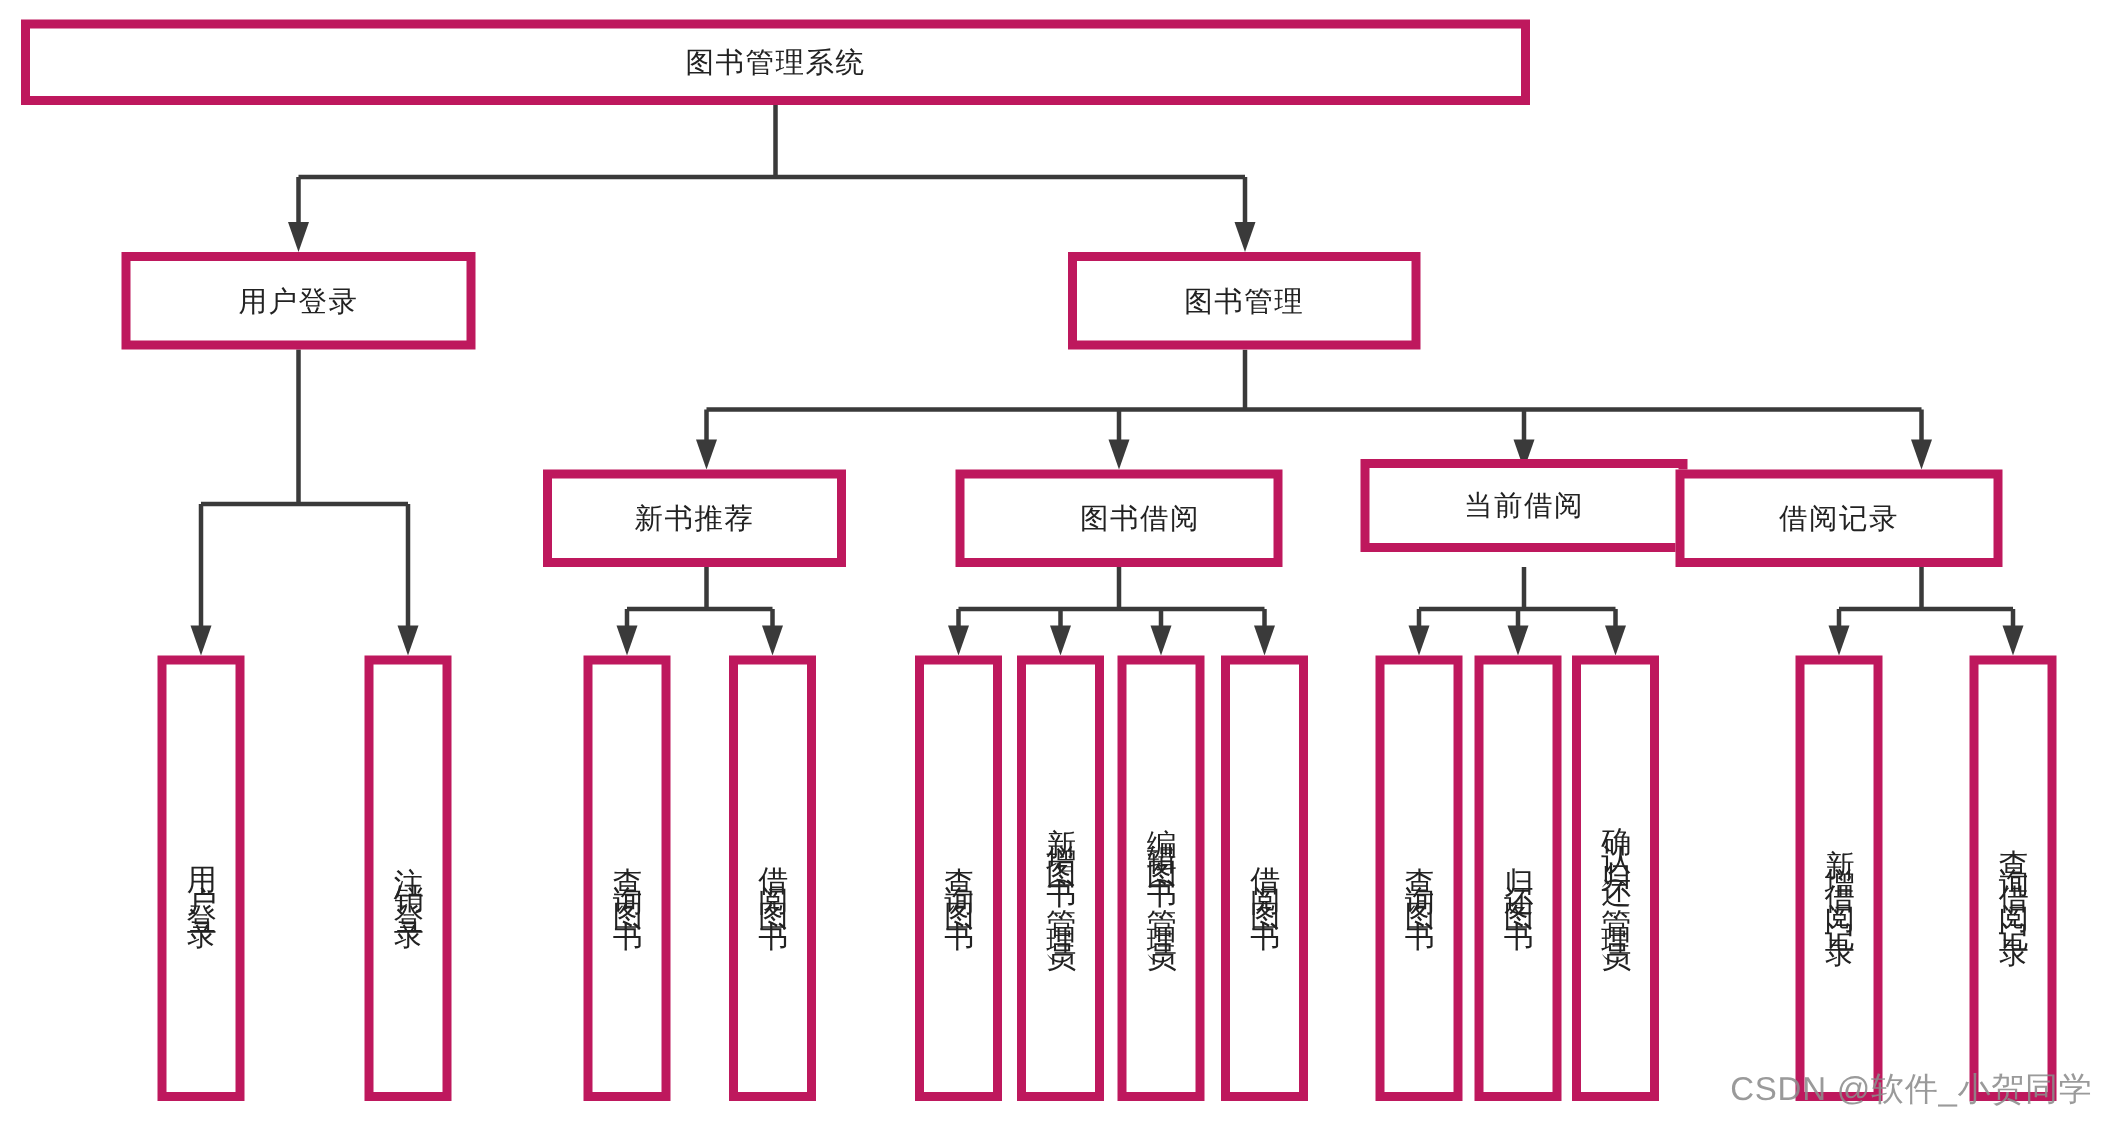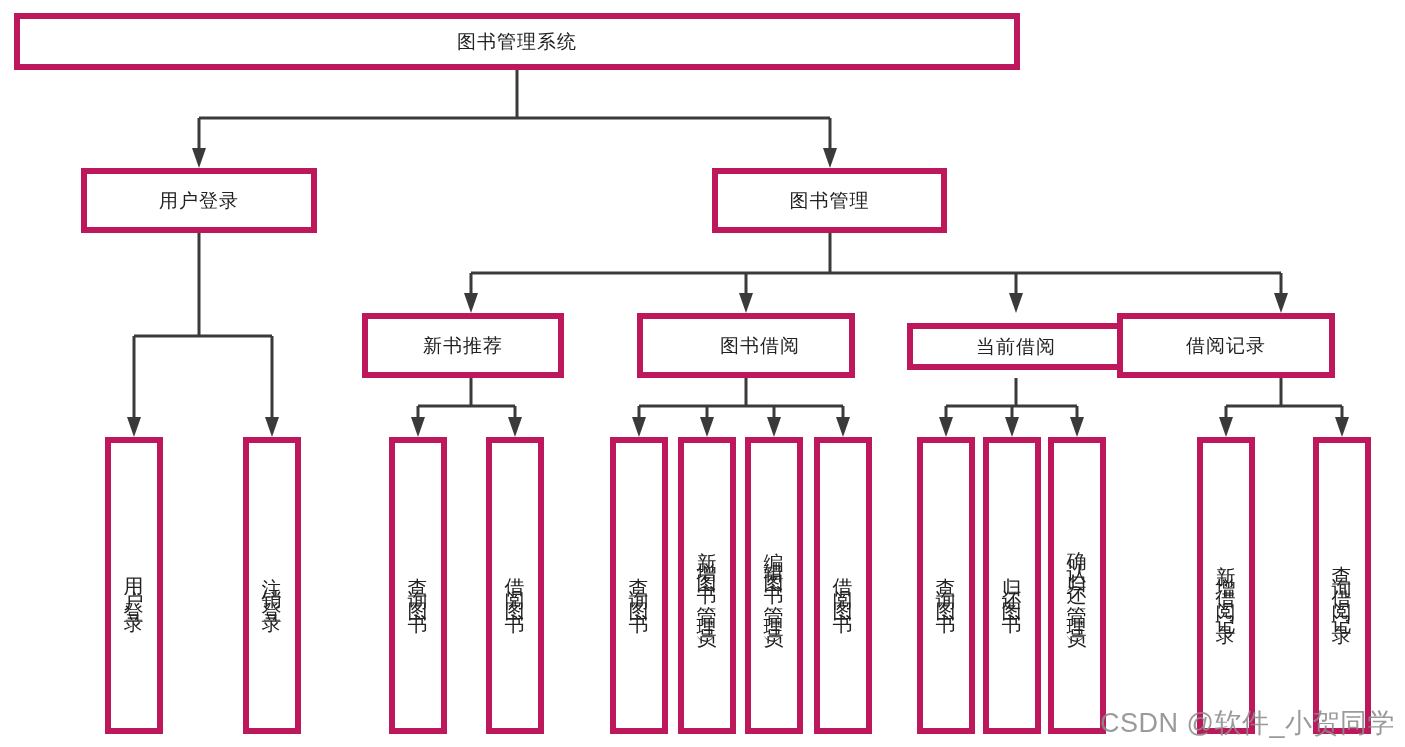--- a/index.html
+++ b/index.html
@@ -43,21 +43,21 @@
     text-orientation: mixed;
     font-size: 20px;
     letter-spacing: 12px;
     line-height: 1;
   }
   .v span.tight { letter-spacing: 11px; }
   .watermark {
     position: absolute;
     right: 10px;
     bottom: 6px;
-    font-size: 27px;
+    font-size: 22px;
     letter-spacing: 0.5px;
     color: rgba(140, 140, 140, 0.88);
     z-index: 5;
     white-space: nowrap;
   }
 </style>
 </head>
 <body>
 
 <div class="canvas">
@@ -101,21 +101,21 @@
   <div class="box h" style="left:712px; top:168px; width:235px; height:65px;">
     <span>图书管理</span>
   </div>
 
   <div class="box h" style="left:362px; top:313px; width:202px; height:65px;">
     <span>新书推荐</span>
   </div>
   <div class="box h" style="left:637px; top:313px; width:218px; height:65px;padding-left:28px;">
     <span>图书借阅</span>
   </div>
-  <div class="box h" style="left:907px; top:323px; width:218px; height:47px;">
+  <div class="box h" style="left:907px; top:306px; width:218px; height:62px;">
     <span>当前借阅</span>
   </div>
   <div class="box h" style="left:1117px; top:313px; width:218px; height:65px;">
     <span>借阅记录</span>
   </div>
 
   <div class="box v" style="left:105px; top:437px; width:58px; height:297px;">
     <span>用户登录</span>
   </div>
   <div class="box v" style="left:243px; top:437px; width:58px; height:297px;">

